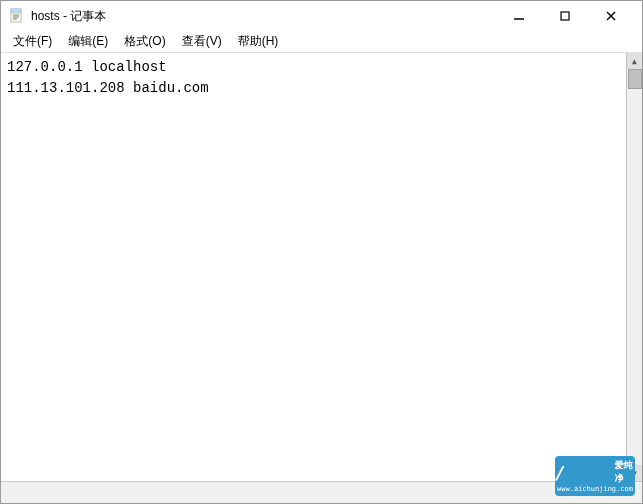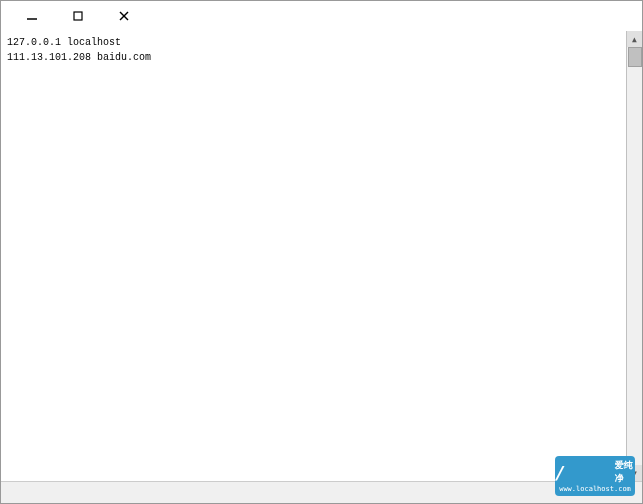--- a/index.html
+++ b/index.html
@@ -103,21 +103,21 @@
       flex: 1;
       display: flex;
       overflow: hidden;
       position: relative;
     }
 
     .text-content {
       flex: 1;
       padding: 4px 6px;
       font-family: 'Courier New', 'Consolas', monospace;
-      font-size: 10px;
+      font-size: 14px;
       color: #000;
       line-height: 1.5;
       white-space: pre;
       overflow: hidden;
       background: #ffffff;
       outline: none;
       border: none;
       resize: none;
       width: 100%;
     }
@@ -217,40 +217,59 @@
     @keyframes blink {
       50% { opacity: 0; }
     }
   </style>
 </head>
 <body>
 
 <div class="window">
 
   <div class="title-bar">
+    <div class="title-bar-left">
+      <div class="title-bar-icon">
+        <svg viewBox="0 0 16 16" xmlns="http://www.w3.org/2000/svg">
+          <rect x="2" y="1" width="10" height="13" fill="#fffde7" stroke="#aaa" stroke-width="0.8"></rect>
+          <rect x="2" y="1" width="10" height="4" fill="#b3e5fc" stroke="#aaa" stroke-width="0.5"></rect>
+          <line x1="4" y1="7" x2="10" y2="7" stroke="#555" stroke-width="0.8"></line>
+          <line x1="4" y1="9" x2="10" y2="9" stroke="#555" stroke-width="0.8"></line>
+          <line x1="4" y1="11" x2="8" y2="11" stroke="#555" stroke-width="0.8"></line>
+        </svg>
+      </div>
+      <span class="title-text">hosts - 记事本</span>
+    </div>
     <div class="window-controls">
       <button class="win-btn">
         <svg viewBox="0 0 10 10">
             <line x1="0" y1="8" x2="10" y2="8" stroke="#000" stroke-width="1.5"></line>
           </svg>
       </button>
       <button class="win-btn">
         <svg viewBox="0 0 10 10">
             <rect x="1" y="1" width="8" height="8" fill="none" stroke="#000" stroke-width="1.2"></rect>
           </svg>
       </button>
       <button class="win-btn close">
         <svg viewBox="0 0 10 10">
           <line x1="1" y1="1" x2="9" y2="9" stroke="#000" stroke-width="1.5"></line>
           <line x1="9" y1="1" x2="1" y2="9" stroke="#000" stroke-width="1.5"></line>
         </svg>
       </button>
     </div>
   </div>
 
+  <div class="menu-bar">
+    <span class="menu-item">文件(F)</span>
+    <span class="menu-item">编辑(E)</span>
+    <span class="menu-item">格式(O)</span>
+    <span class="menu-item">查看(V)</span>
+    <span class="menu-item">帮助(H)</span>
+  </div>
 
   <div class="editor-area">
     <textarea class="text-content" spellcheck="false" style="">127.0.0.1 localhost
 111.13.101.208 baidu.com</textarea>
     <div class="scrollbar-v">
       <div class="scrollbar-btn">▲</div>
       <div class="scrollbar-track">
         <div class="scrollbar-thumb"></div>
       </div>
       <div class="scrollbar-btn">▼</div>
@@ -259,15 +278,15 @@
 
   <div class="status-bar"></div>
 </div>
 
 <div class="watermark">
   <div class="watermark-box">
     <div class="watermark-logo">
       <span class="watermark-slash">/</span>
       <span class="watermark-text1">爱纯净</span>
     </div>
-    <span class="watermark-text2">www.localhost.com</span>
+    <span class="watermark-text2">www.aichunjing.com</span>
   </div>
 </div>
 
 </body></html>

